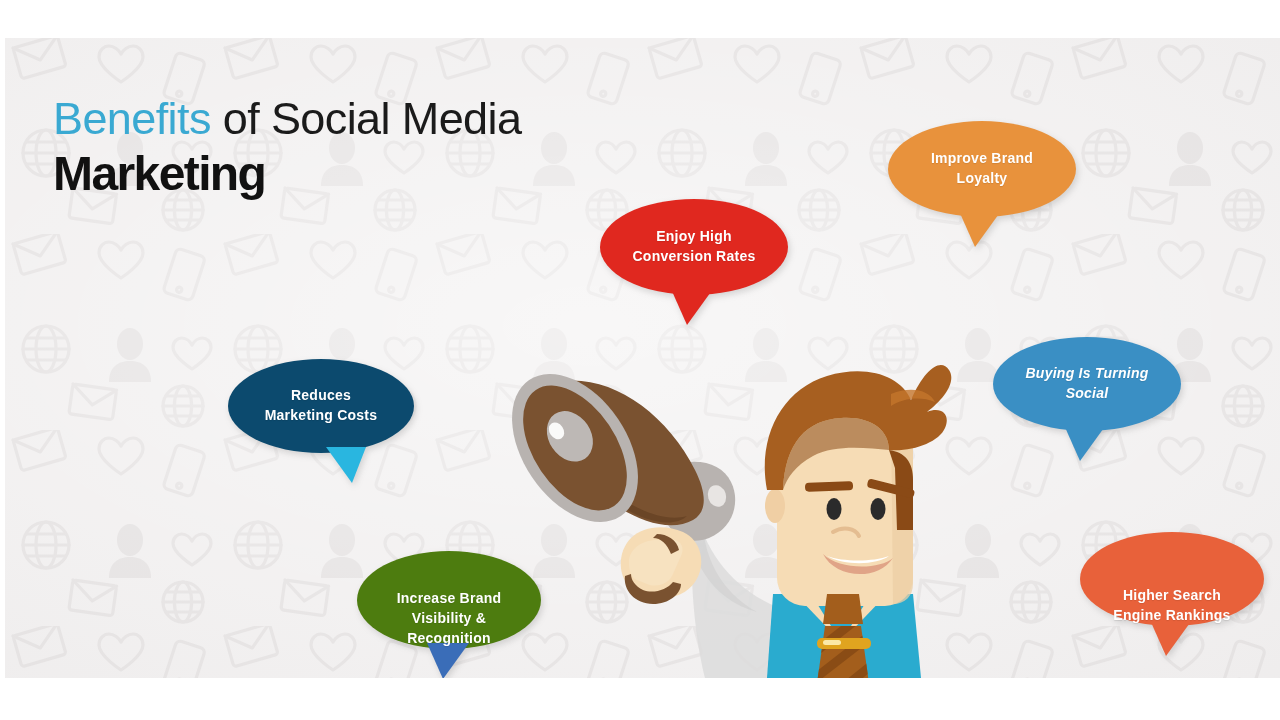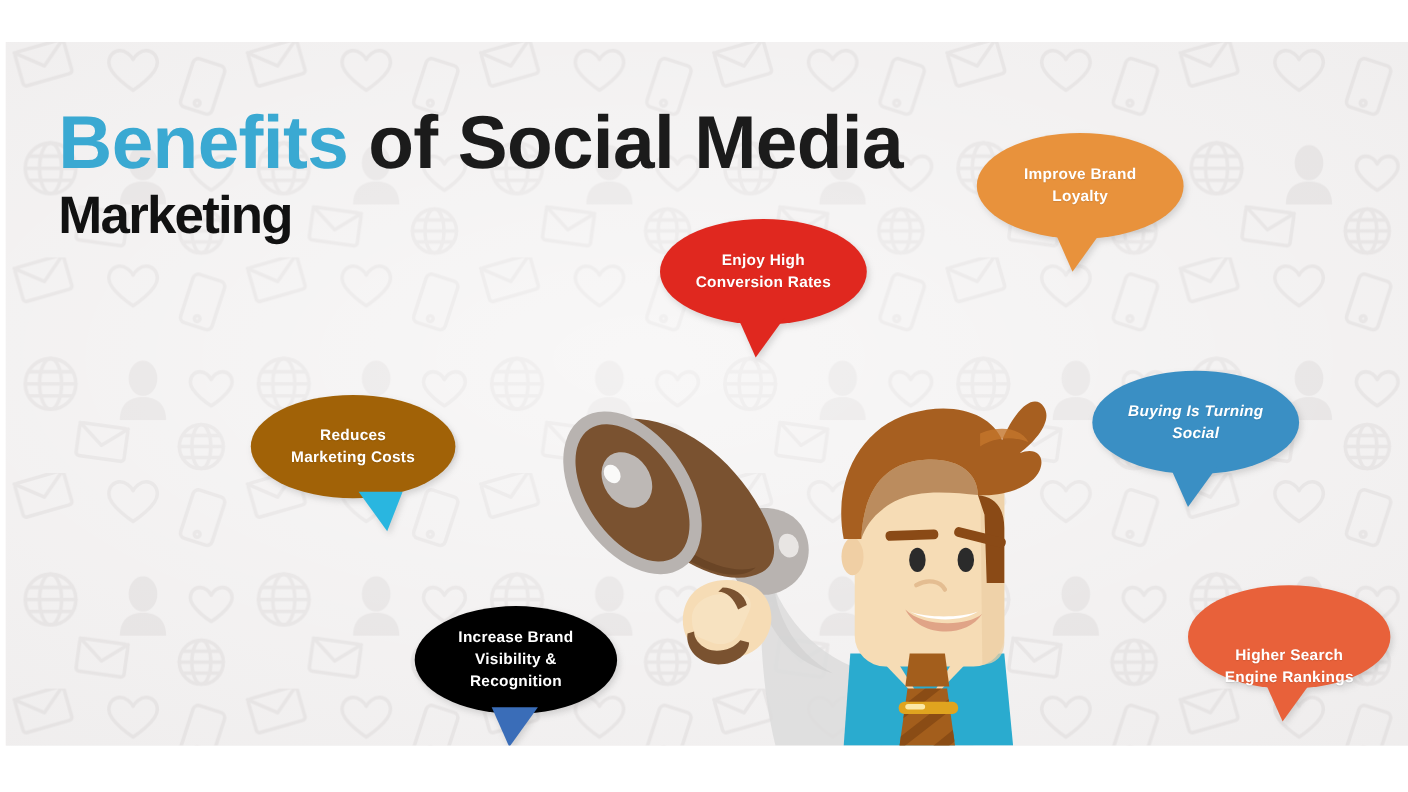--- a/index.html
+++ b/index.html
@@ -53,22 +53,22 @@
   
   #headline {
     position: absolute;
     left: 48px;
     top: 58px;
     z-index: 40;
     line-height: 1;
     user-select: none;
   }
   .title-line1 {
-    font-size: 68px;
-    font-weight: 700;
+    font-size: 45px;
+    font-weight: 400;
     letter-spacing: -0.6px;
     white-space: nowrap;
     font-family: "Liberation Sans", sans-serif;
   }
   .t-benefits { color: #3aa9d2; }
   .t-rest { color: #1b1b1b; }
   .title-line2 {
     margin-top: 9px;
     font-size: 48px;
     font-weight: 700;
@@ -295,29 +295,29 @@
         <span class="tail tail-dl"></span>
       </div>
     <div class="bubble" id="b1" style="--bcolor: #e0281f; background: rgb(224, 40, 31); left: 595px; top: 161px; width: 188px; height: 96px;">
         <span class="btext">Enjoy High<br>Conversion Rates</span>
         <span class="tail tail-dl"></span>
       </div>
     <div class="bubble" id="b2" style="--bcolor: #3a8fc4; background: rgb(58, 143, 196); left: 988px; top: 299px; width: 188px; height: 94px; font-style: italic;">
         <span class="btext">Buying Is Turning<br>Social</span>
         <span class="tail tail-dl"></span>
       </div>
-    <div class="bubble" id="b3" style="--bcolor: #29b6e0; background: #a16207; left: 223px; top: 321px; width: 186px; height: 94px; align-items: center;">
+    <div class="bubble" id="b3" style="--bcolor: #29b6e0; background: #0c4a6e; left: 223px; top: 321px; width: 186px; height: 94px; align-items: center;">
         <span class="btext">Reduces<br>Marketing Costs</span>
         <span class="tail tail-dr"></span>
       </div>
     <div class="bubble" id="b4" style="--bcolor: #e8613a; background: rgb(232, 97, 58); left: 1075px; top: 494px; width: 184px; height: 94px; align-items: flex-end;">
         <span class="btext">Higher Search<br>Engine Rankings</span>
         <span class="tail tail-dl"></span>
       </div>
-    <div class="bubble" id="b5" style="--bcolor: #3a6db8; background: #000000; left: 372px; top: 513px; width: 184px; height: 98px;">
+    <div class="bubble" id="b5" style="--bcolor: #3a6db8; background: #4d7c0f; left: 352px; top: 513px; width: 184px; height: 98px; align-items: flex-end;">
         <span class="btext">Increase Brand<br>Visibility &amp;<br>Recognition</span>
         <span class="tail tail-dl"></span>
       </div>
 
   </div>
 
   <div class="letterbox" id="lb-top"></div>
   <div class="letterbox" id="lb-bottom"></div>
   <div class="letterbox" id="lb-left"></div>
 

